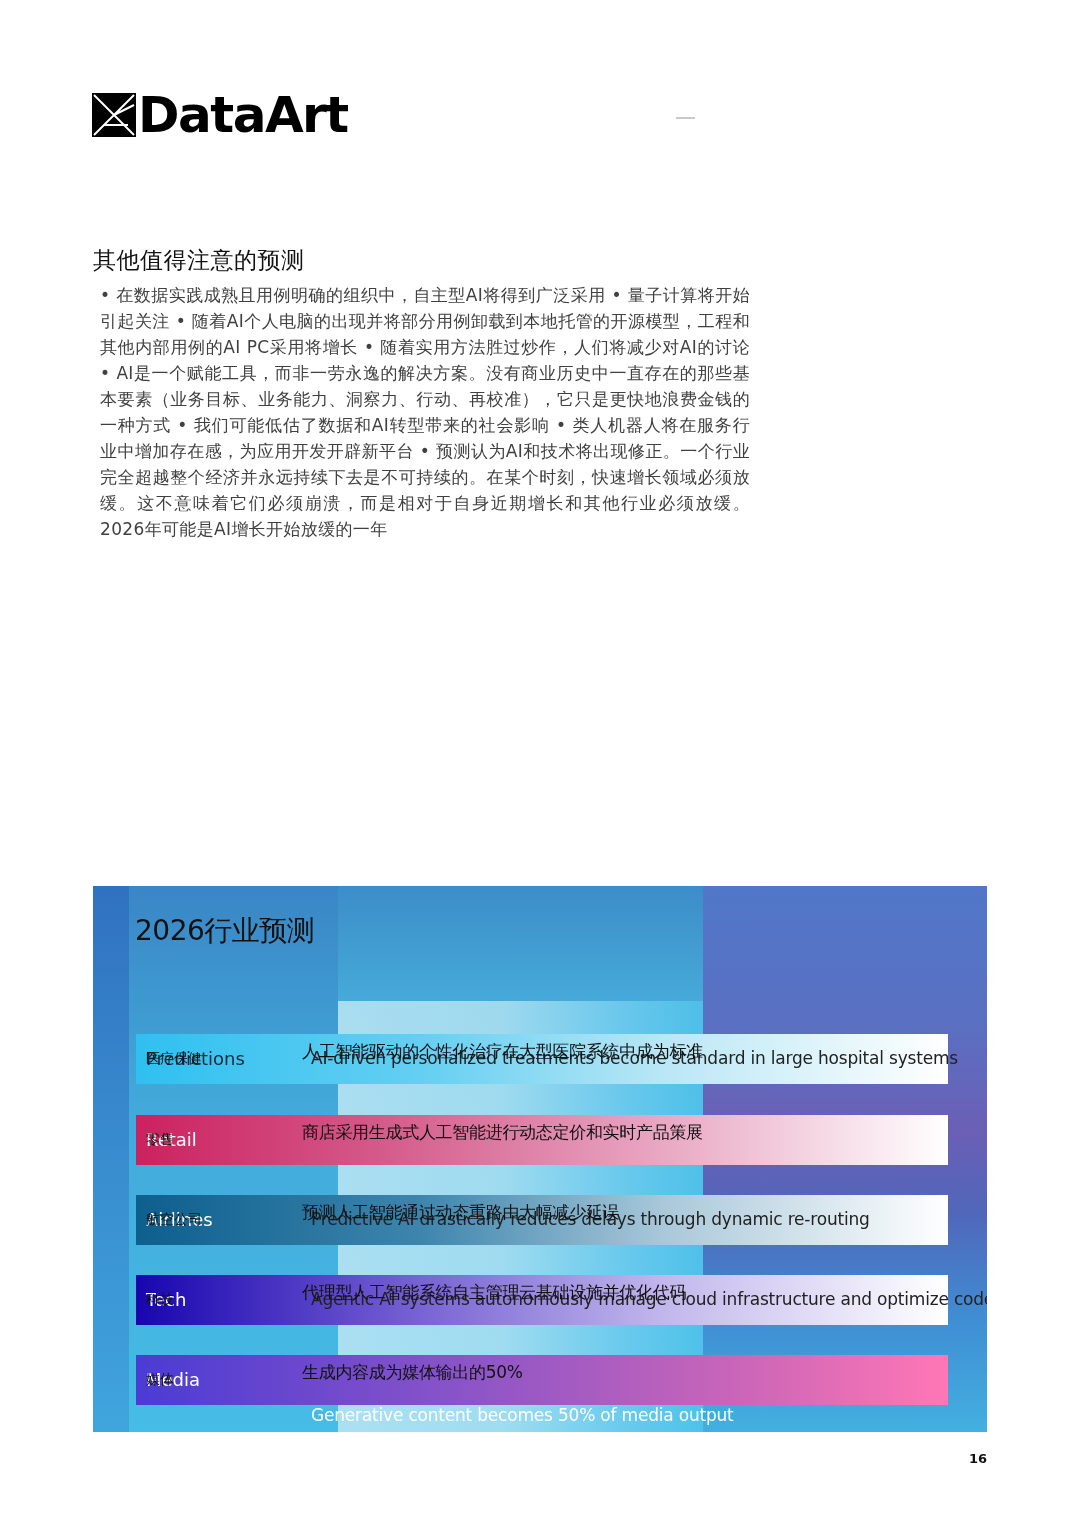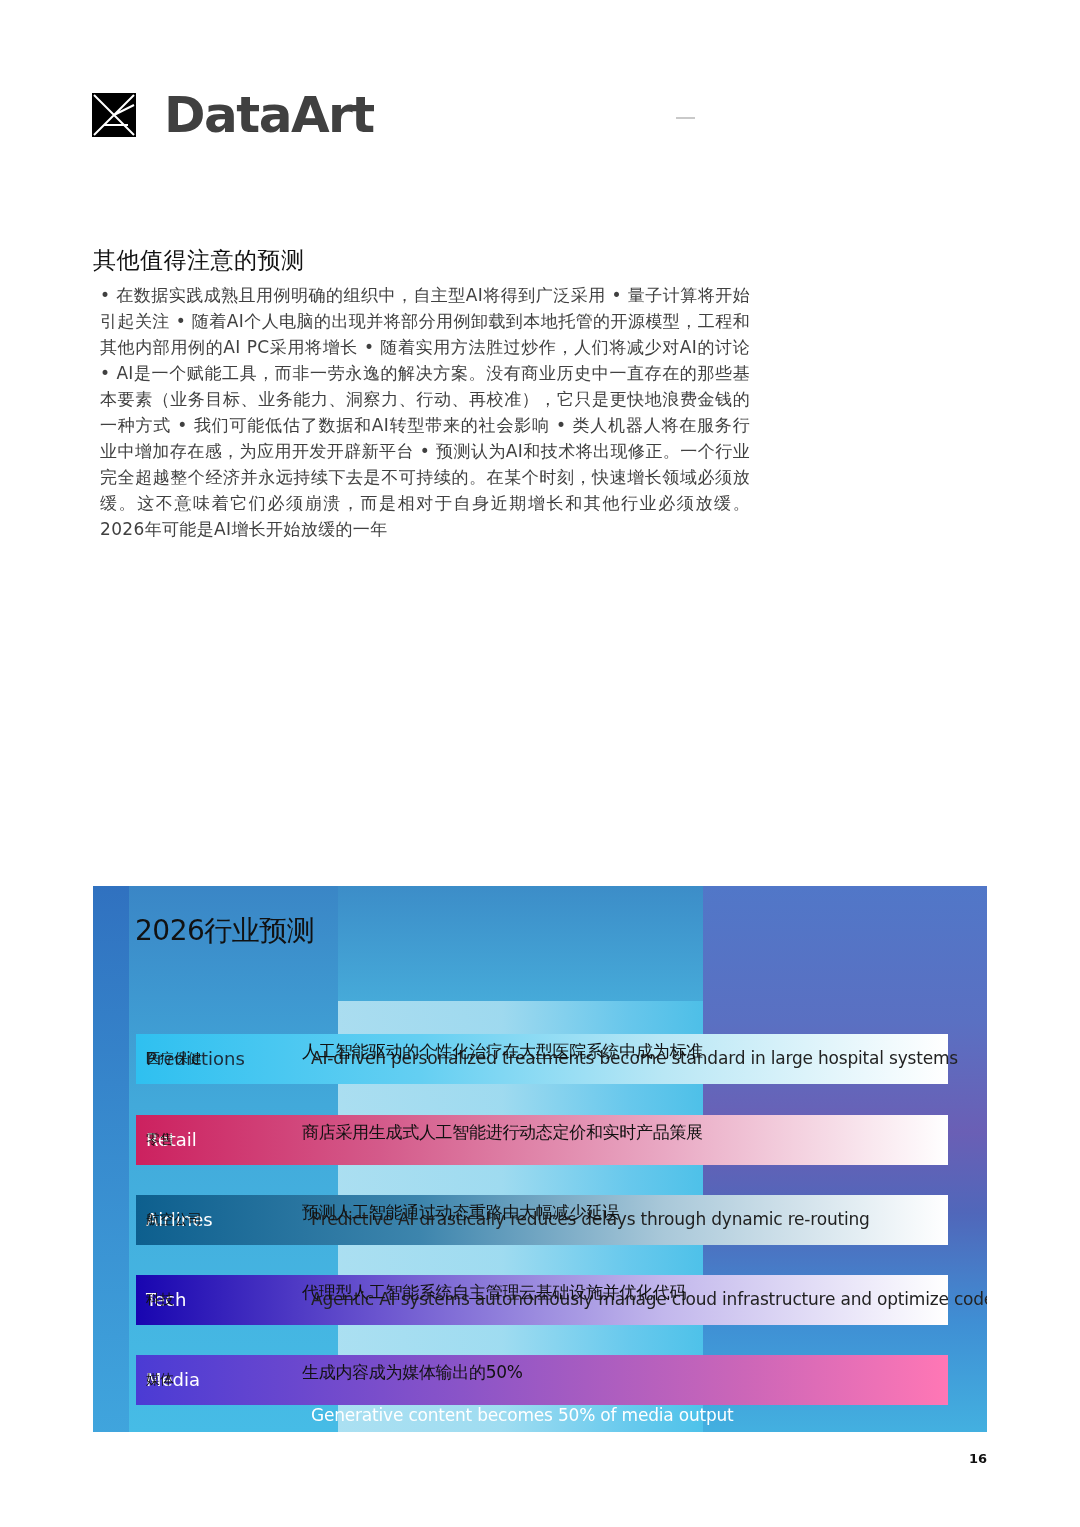--- a/index.html
+++ b/index.html
@@ -1,21 +1,21 @@
 <!DOCTYPE html>
 <html><head>
   <meta charset="utf-8">
   <style>
     * { margin: 0; padding: 0; box-sizing: border-box; }
     html, body { width: 1080px; height: 1527px; background: #ffffff; overflow: hidden; }
     body { position: relative; font-family: "DejaVu Sans", "Liberation Sans", sans-serif; color: #111; }
 
     .logo { position: absolute; left: 92px; top: 92px; height: 46px; display: flex; align-items: center; }
     .logo-mark { width: 44px; height: 44px; display: block; }
-    .logo-text { margin-left: 28px; font-family: "DejaVu Sans", sans-serif; font-weight: bold; font-size: 50px; letter-spacing: -1.5px; line-height: 46px; color: #404040; }
+    .logo-text { margin-left: 2px; font-family: "DejaVu Sans", sans-serif; font-weight: bold; font-size: 50px; letter-spacing: -1.5px; line-height: 46px; color: #000000; }
 
     .faint-mark { position: absolute; left: 676px; top: 117px; width: 19px; height: 2px; background: #c9c9c9; }
 
     .section-title { position: absolute; left: 93px; top: 245px; font-size: 23px; font-weight: normal; color: #111; letter-spacing: 0.5px; }
     .body-text { position: absolute; left: 100px; top: 282px; width: 650px; font-size: 17px; line-height: 26px; color: #404040; letter-spacing: 0.35px; text-align: justify; }
 
     
     .panel { position: absolute; left: 93px; top: 886px; width: 894px; height: 546px; overflow: hidden;
              background: linear-gradient(180deg, #3a86c6 0%, #42a9da 40%, #46bce6 100%); }
     .panel .bg-left { position: absolute; left: 0; top: 0; width: 36px; height: 100%; background: linear-gradient(180deg, #2f6fbf 0%, #3fa2dc 100%); opacity: 0.9; }

